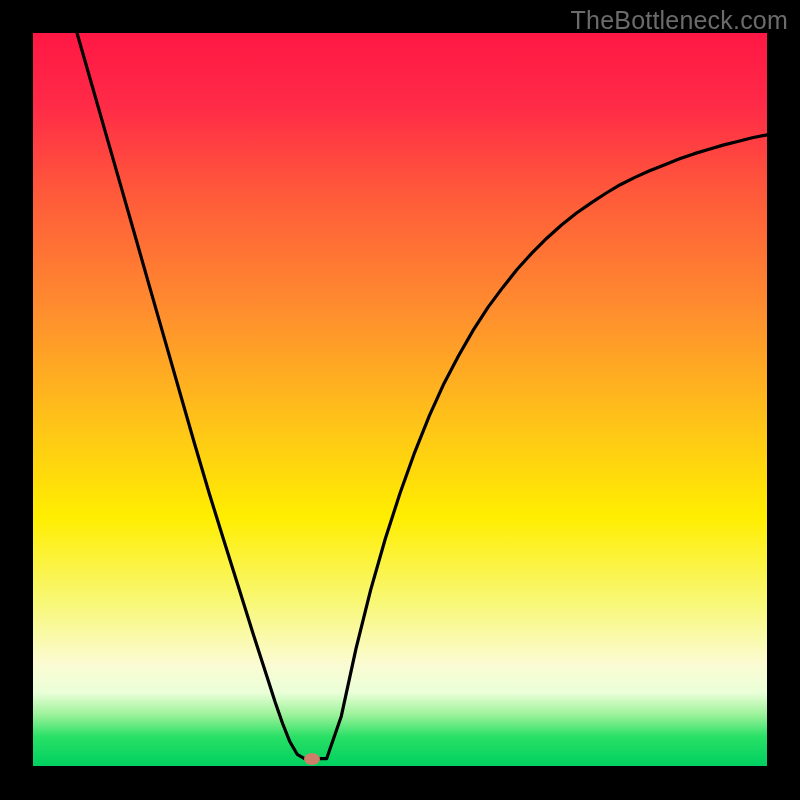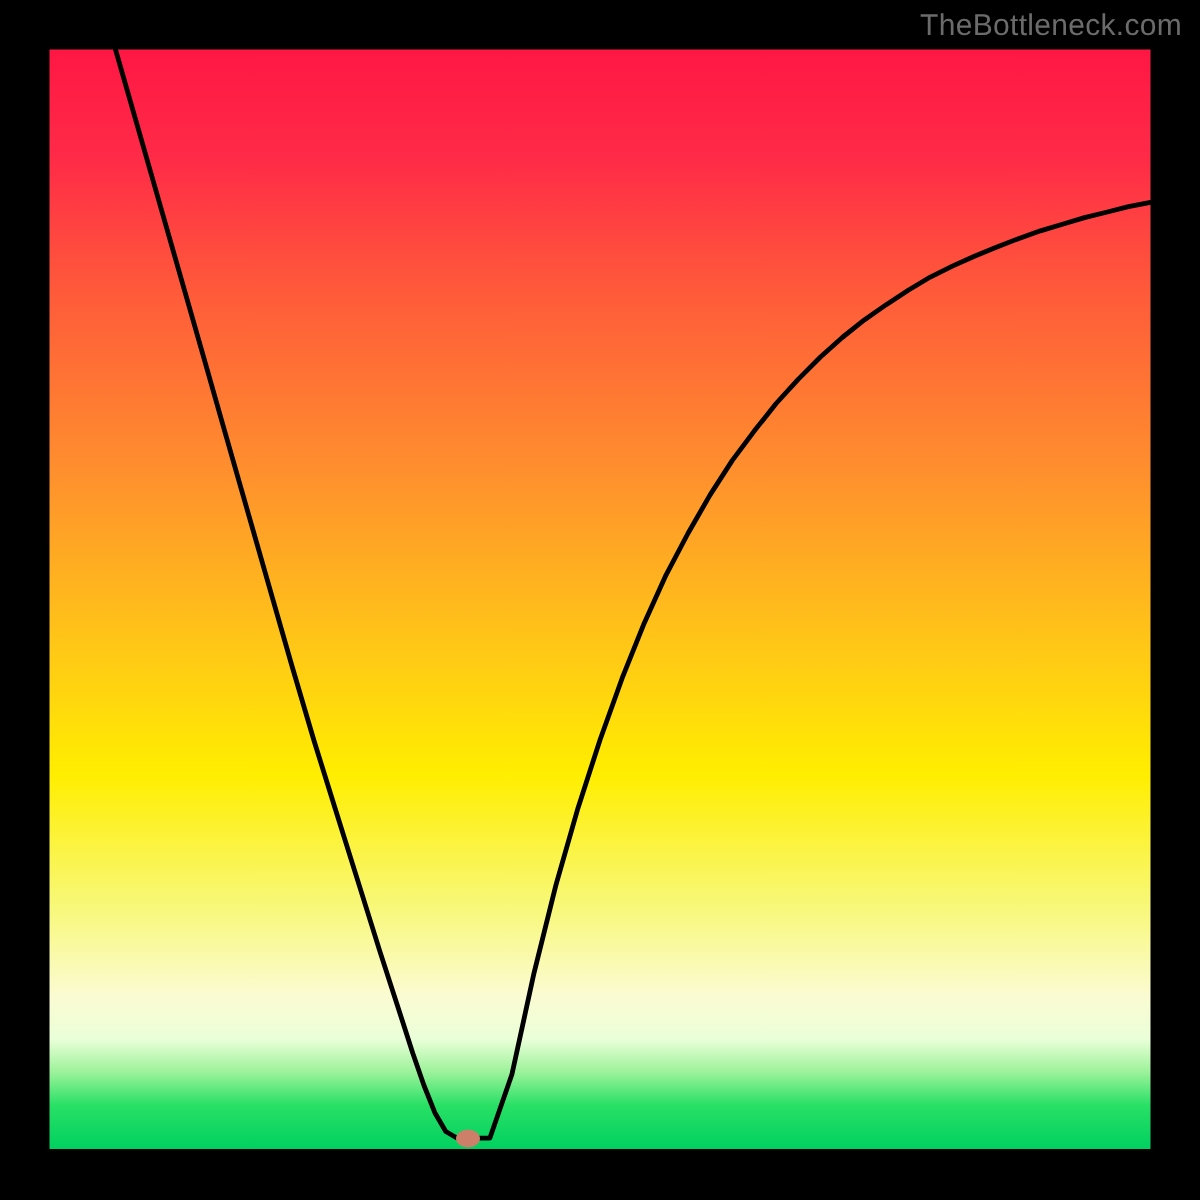--- a/index.html
+++ b/index.html
@@ -29,21 +29,21 @@
       #9cf29a 93%,
       #29e065 96%,
       #00d060 100%
     );
   }
   .watermark {
     position: absolute;
     top: 6px;
     right: 12px;
     font-family: Arial, Helvetica, sans-serif;
-    font-size: 20px;
+    font-size: 25px;
     font-weight: 400;
     color: #6b6b6b;
     letter-spacing: 0.2px;
   }
   svg.curve {
     position: absolute;
     left: 0; top: 0;
     width: 734px; height: 733px;
     overflow: visible;
   }

